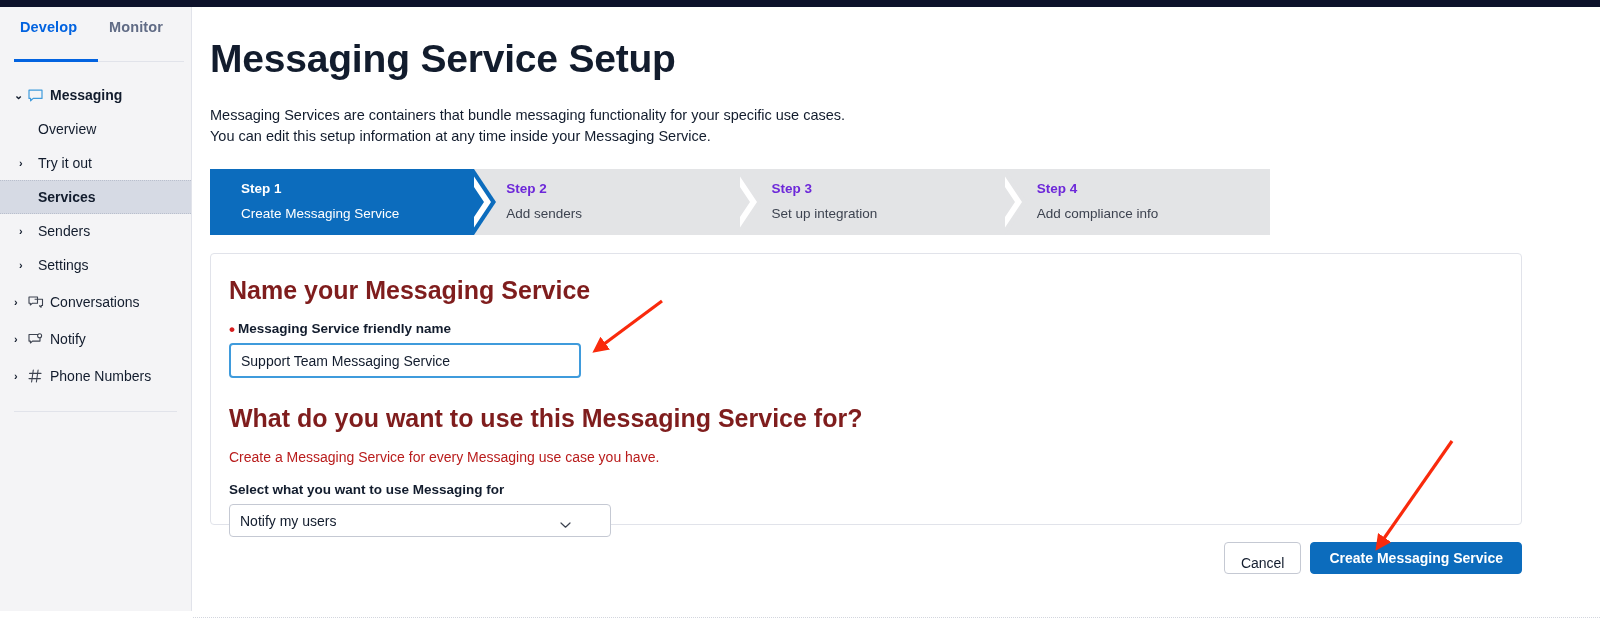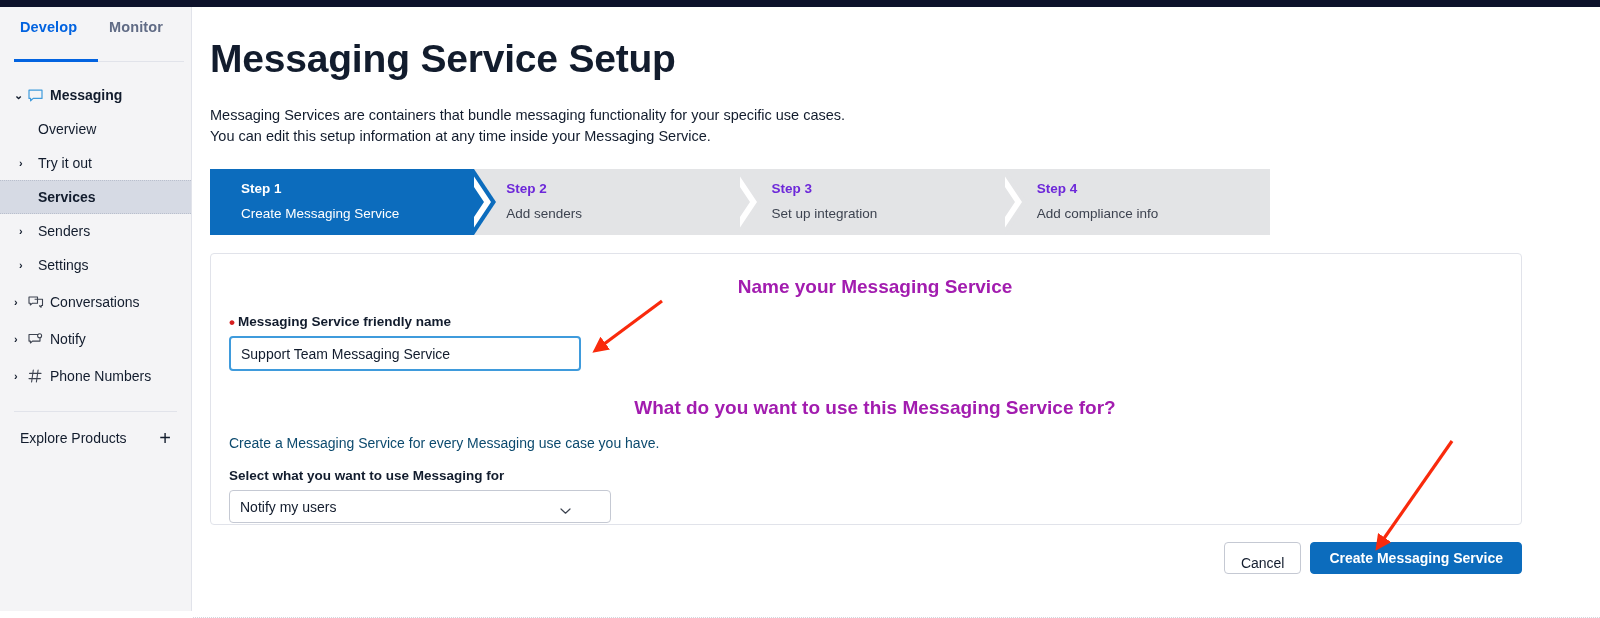--- a/index.html
+++ b/index.html
@@ -175,25 +175,24 @@
   
   .card {
     width: 1312px;
     border: 1px solid #e1e3ea;
     border-radius: 4px;
     background: #fff;
     padding: 22px 0 26px 18px;
     height: 272px;
   }
   h2.section {
-    font-size: 19px;
-    font-weight: bold;
-    color: #a21caf;
+    font-size: 25px;
+    font-weight: bold;
+    color: #7f1d1d;
     margin: 0 0 16px 0;
-    text-align: center;
   }
   .field-label {
     font-size: 13.5px;
     font-weight: bold;
     color: #121c2d;
     margin-bottom: 7px;
     display: flex;
     align-items: center;
   }
   .req-dot {
@@ -212,21 +211,21 @@
     padding: 0 10px;
     font-size: 14px;
     font-family: "Liberation Sans", sans-serif;
     color: #121c2d;
     outline: none;
     background: #fff;
   }
   .spacer-lg { height: 26px; }
   .helper {
     font-size: 14px;
-    color: #0c4a6e;
+    color: #b91c1c;
     margin-bottom: 17px;
   }
   .select-wrap {
     position: relative;
     width: 354px;
     height: 33px;
   }
   select.dropdown {
     width: 382px;
     height: 33px;
@@ -371,24 +370,20 @@
           <path d="M5.3 1L3.6 13M10.1 1L8.4 13M1.6 4.4h11.4M1 9.6h11.4" stroke="#3d4350" stroke-width="1.1" stroke-linecap="round"></path>
         </svg>
       </span>
       <span class="nav-label">Phone Numbers</span>
     </div>
 
   </div>
 
   <div class="nav-sep"></div>
 
-  <div class="explore">
-    <span>Explore Products</span>
-    <span class="plus">+</span>
-  </div>
 </div>
 
 <div class="main">
 
   <h1 class="page-title">Messaging Service Setup</h1>
 
   <div class="intro">
     <div>Messaging Services are containers that bundle messaging functionality for your specific use cases.</div>
     <div>You can edit this setup information at any time inside your Messaging Service.</div>
   </div>

